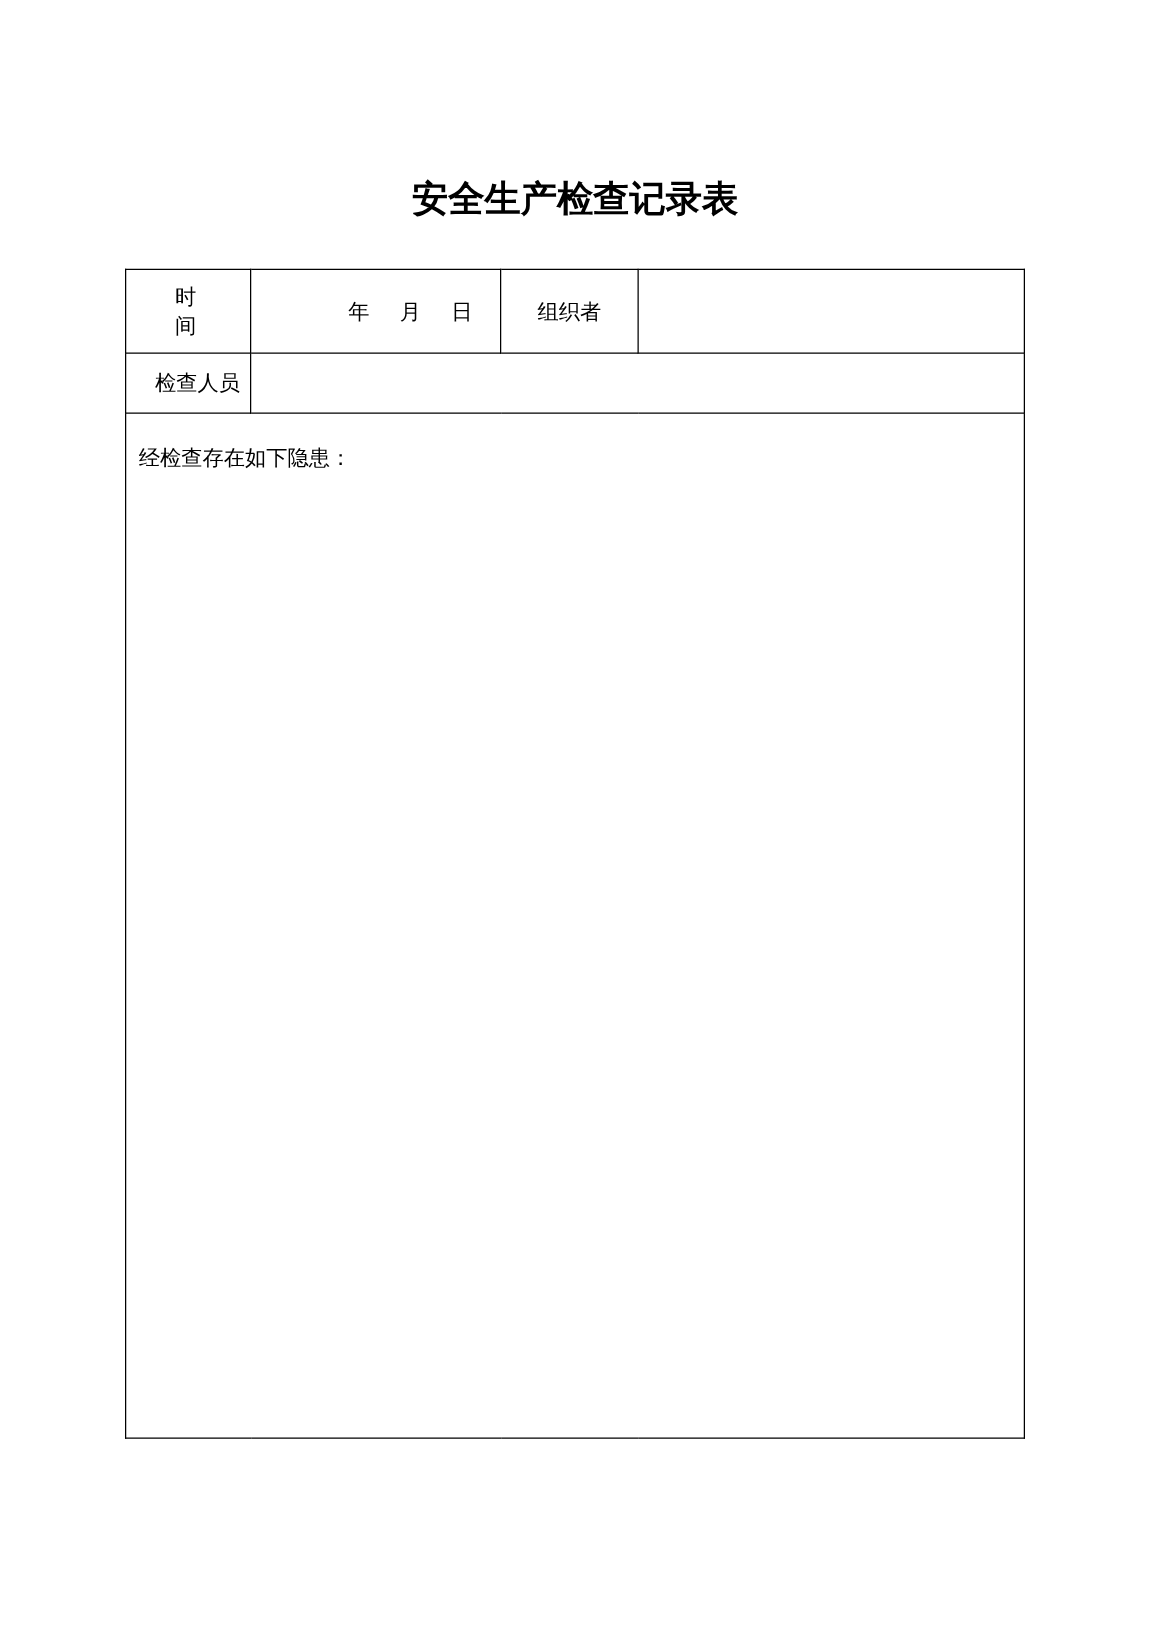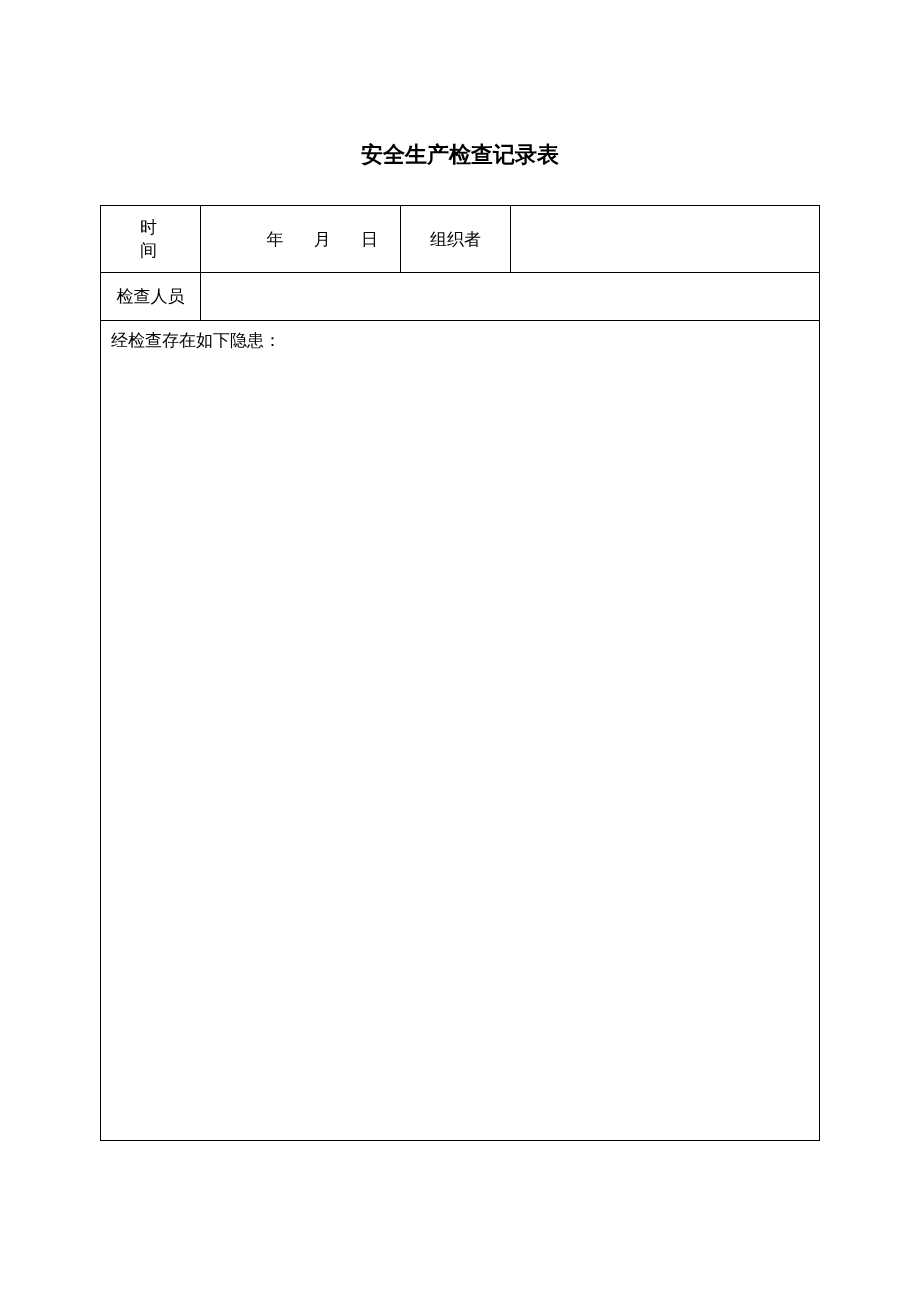--- a/index.html
+++ b/index.html
@@ -9,62 +9,61 @@
     }
     body {
       background: #ffffff;
       font-family: "SimSun", "宋体", serif;
       width: 920px;
       height: 1302px;
       padding: 140px 100px 0 100px;
     }
     .title {
       text-align: center;
-      font-size: 22px;
+      font-size: 29px;
       font-weight: bold;
       margin-bottom: 35px;
       font-family: "SimHei", "黑体", sans-serif;
     }
     table {
       border-collapse: collapse;
       width: 100%;
       table-layout: fixed;
     }
     td {
       border: 1px solid #000;
       font-size: 17px;
       padding: 10px 8px;
       vertical-align: middle;
       height: 48px;
     }
     .label-cell {
-      text-align: center;
+      text-align: right;
       width: 100px;
     }
     .time-label {
       letter-spacing: 22px;
       padding-left: 26px;
       text-align: center;
     }
     .date-cell {
       text-align: right;
       padding-right: 12px;
       width: 200px;
       letter-spacing: 10px;
-      font-family: Liberation Mono, monospace;
     }
     .organizer-label {
       width: 110px;
       text-align: center;
       margin-left: 21px;
     }
     .big-cell {
       height: 820px;
       vertical-align: top;
-      padding: 8px 10px;
+      padding: 24px 10px;
     }
   </style>
 </head>
 <body>
 
 <div class="title">安全生产检查记录表</div>
 
 <table>
   <tbody>
       <tr>

